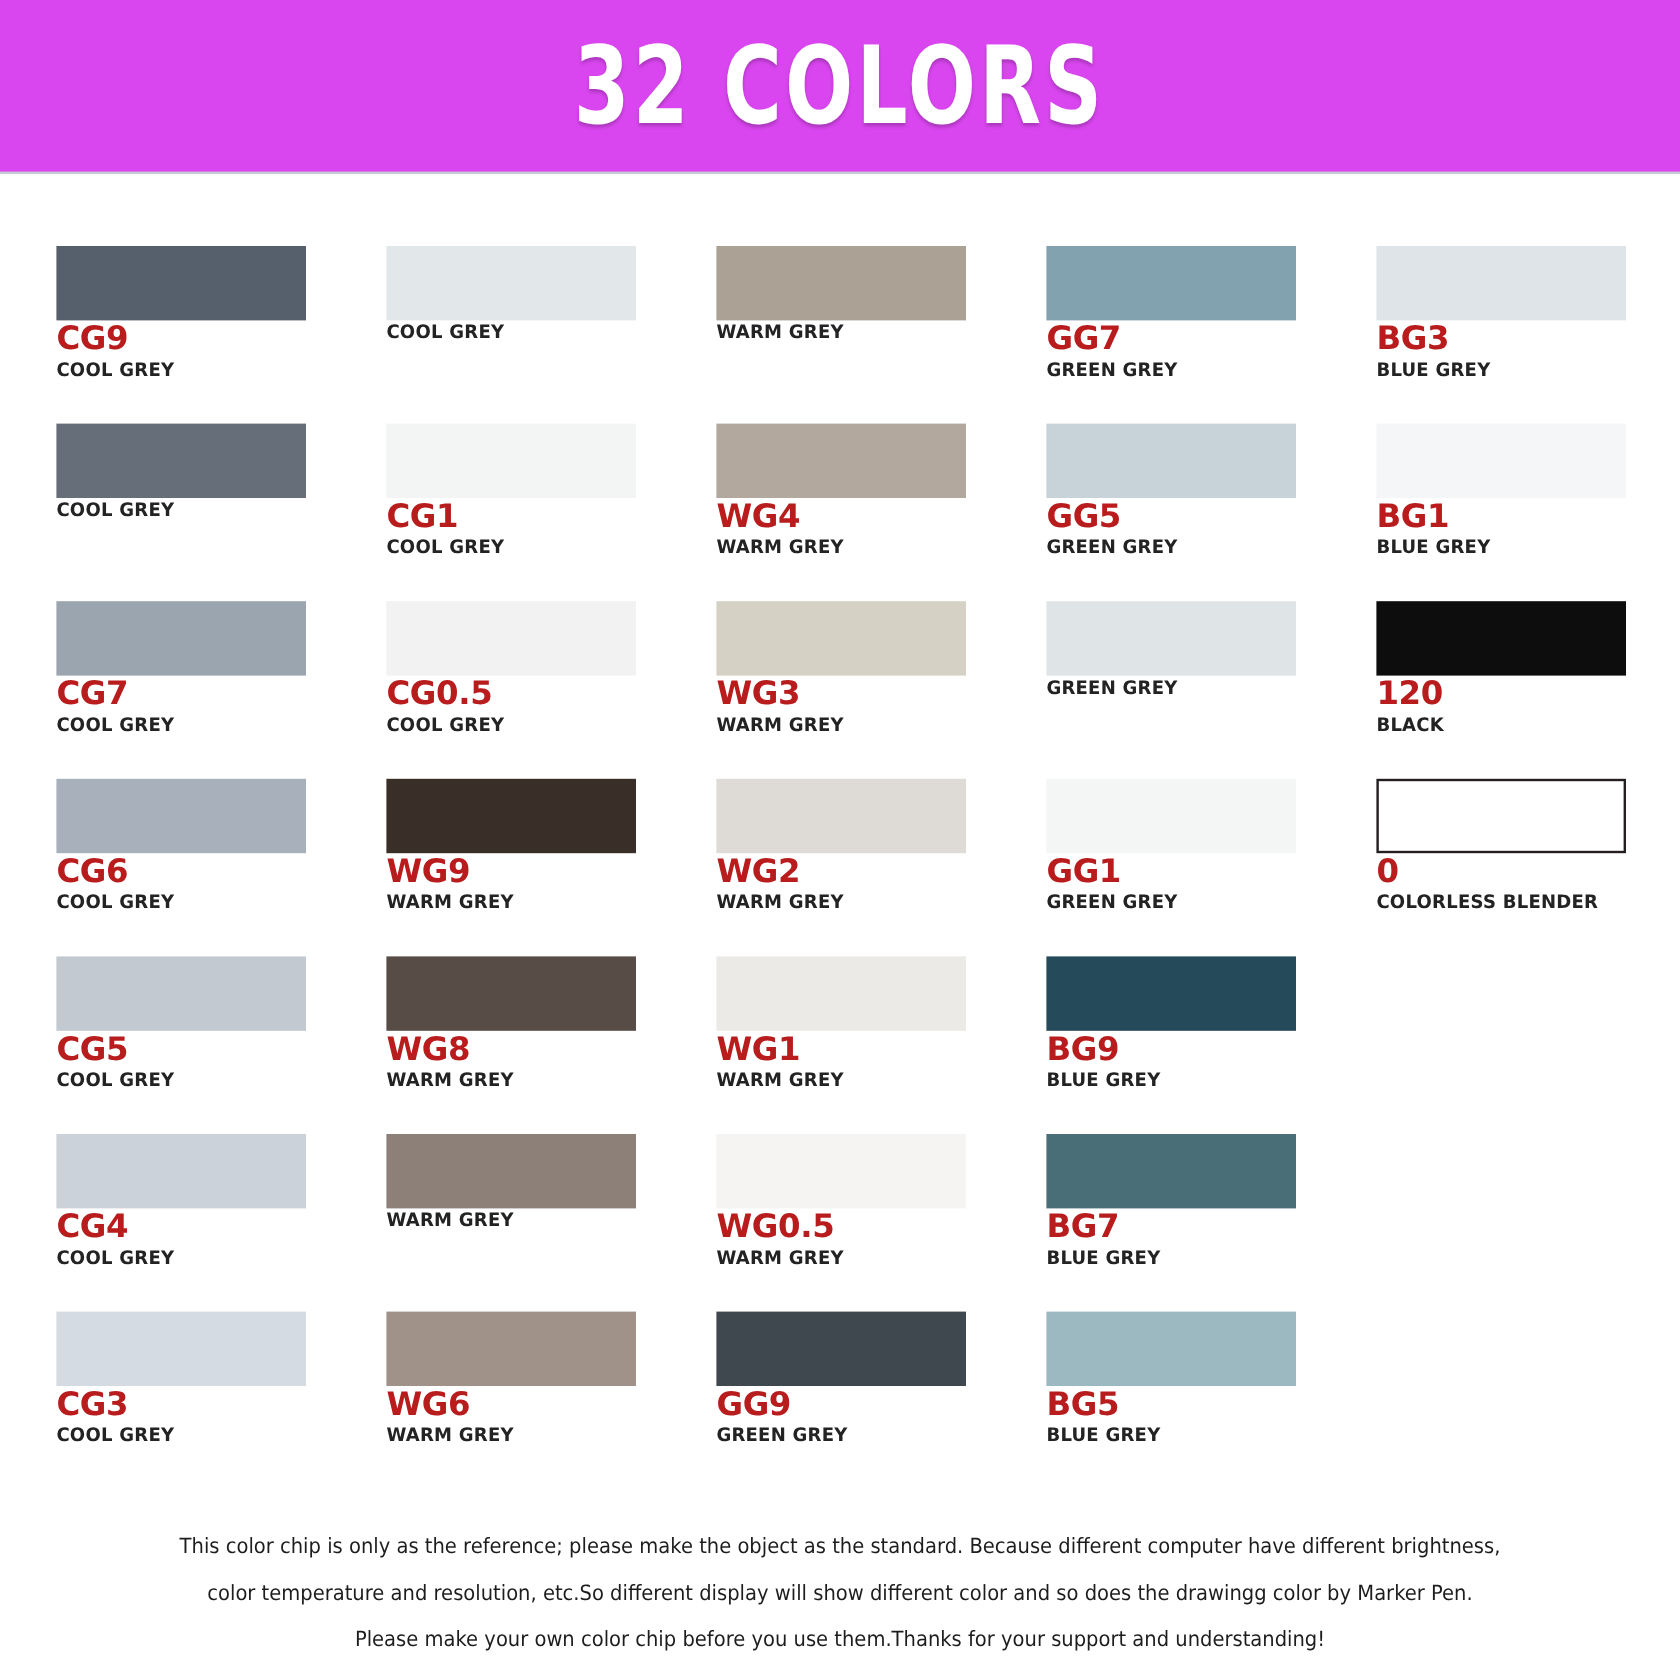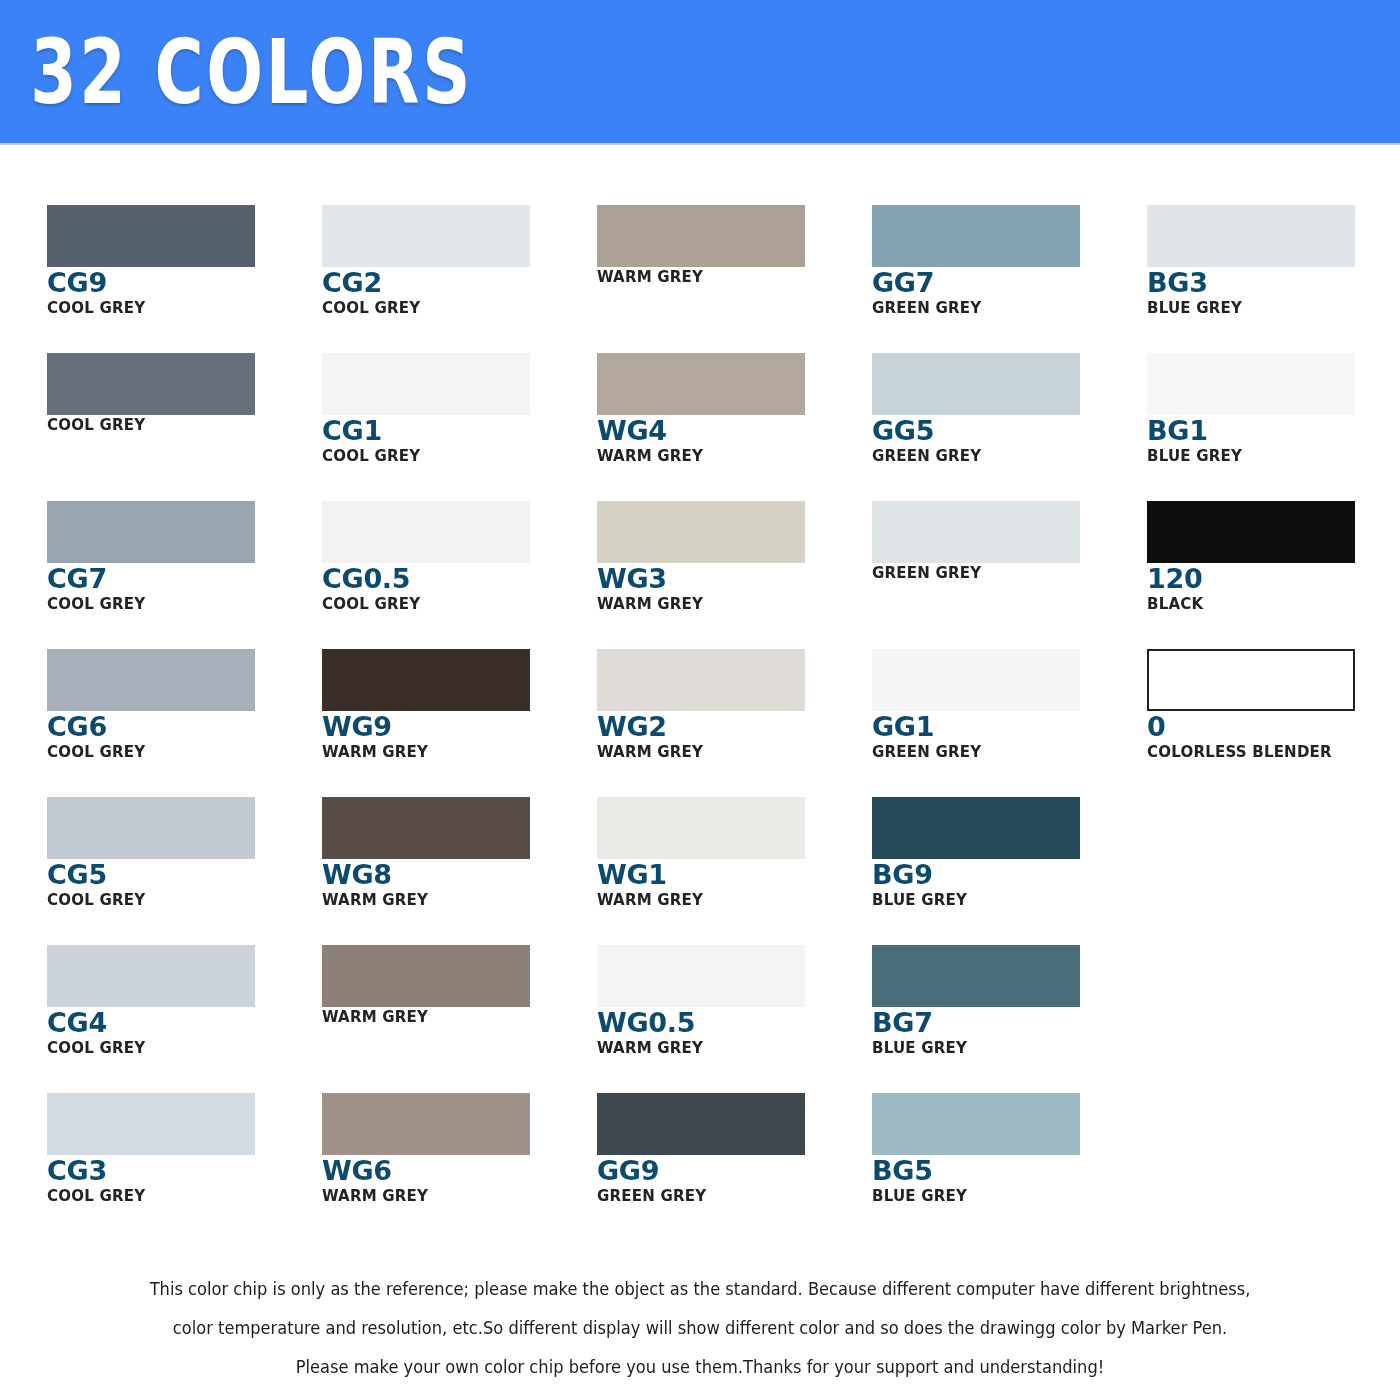--- a/index.html
+++ b/index.html
@@ -13,24 +13,24 @@
   #page {
     position: relative;
     width: 1400px; height: 1400px;
     background: #ffffff;
   }
 
   
   .header {
     width: 1400px;
     height: 145px;
-    background: #3b82f6;
+    background: #d946ef;
     display: flex;
     align-items: center;
-    justify-content: flex-start;
+    justify-content: center;
     border-bottom: 2px solid #c8ccd2;
   }
   .header-title {
     color: #ffffff;
     font-family: "DejaVu Sans", sans-serif;
     font-weight: bold;
     font-size: 76px;
     letter-spacing: 3px;
     line-height: 1;
     transform: scaleX(0.88) scaleY(1.18);
@@ -66,21 +66,21 @@
   .chip.outlined {
     background: #ffffff !important;
     border: 2px solid #231f20;
     height: 62px;
   }
 
   .code {
     font-family: "DejaVu Sans", sans-serif;
     font-weight: bold;
     font-size: 27px;
-    color: #0c4a6e;
+    color: #b91c1c;
     line-height: 30px;
     margin-top: 1px;
     letter-spacing: -0.3px;
     white-space: nowrap;
   }
   .family {
     font-family: "DejaVu Sans", sans-serif;
     font-weight: bold;
     font-size: 15.5px;
     color: #232323;
@@ -120,21 +120,20 @@
   </div>
 
   <div class="grid" id="swatch-grid">
       <div class="cell">
         <div class="chip" style="background: rgb(86, 95, 108);"></div>
         <div class="code">CG9</div>
         <div class="family">COOL GREY</div>
       </div>
       <div class="cell">
         <div class="chip" style="background: rgb(226, 231, 234);"></div>
-        <div class="code">CG2</div>
         <div class="family">COOL GREY</div>
       </div>
       <div class="cell">
         <div class="chip" style="background: rgb(171, 161, 149);"></div>
         <div class="family">WARM GREY</div>
       </div>
       <div class="cell">
         <div class="chip" style="background: rgb(130, 162, 176);"></div>
         <div class="code">GG7</div>
         <div class="family">GREEN GREY</div>

